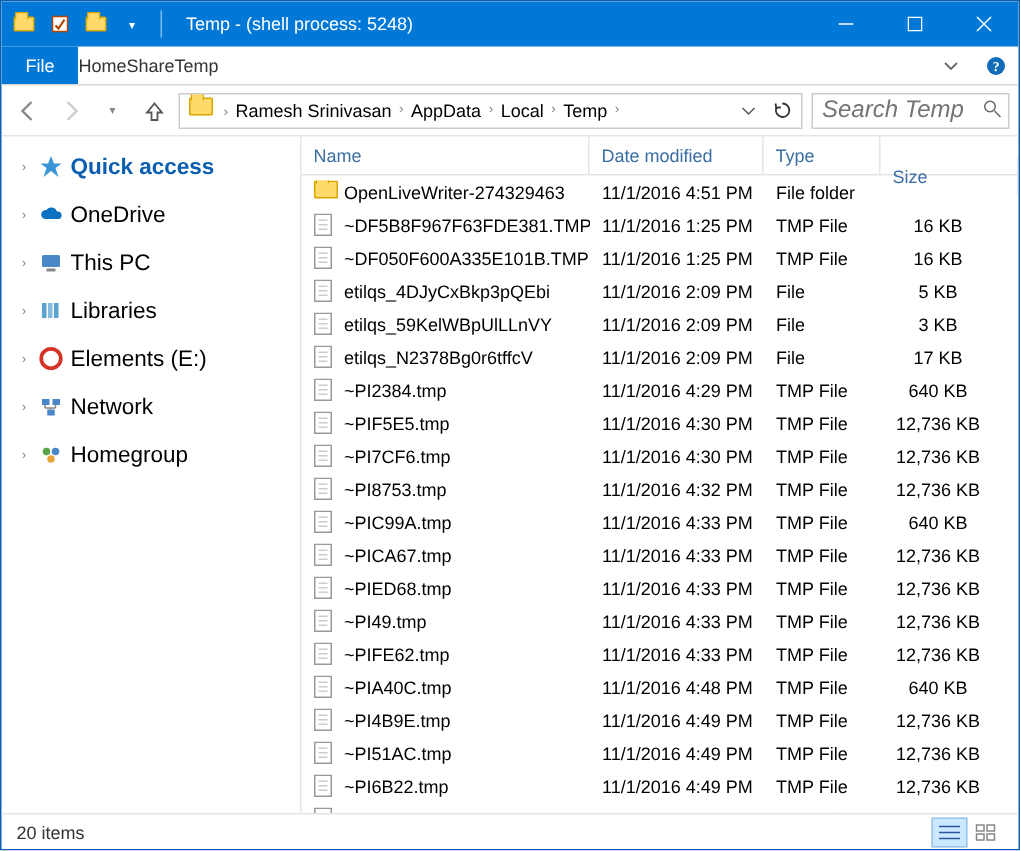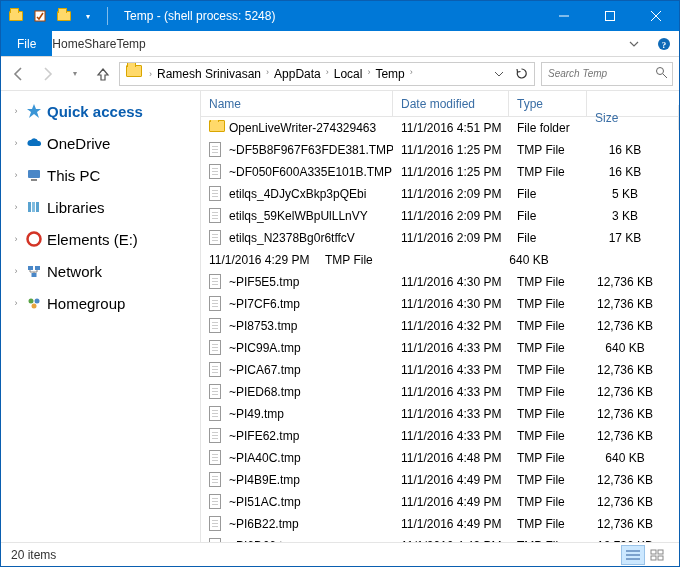--- a/index.html
+++ b/index.html
@@ -26,21 +26,21 @@
   .navrow { height: 34px; display: flex; align-items: center; padding: 4px 6px; gap: 4px; border-bottom: 1px solid #e5e5e5; }
   .navbtn { width: 24px; height: 24px; display: flex; align-items: center; justify-content: center; color: #7a7a7a; border-radius: 2px; }
   .navbtn.enabled { color: #1a1a1a; }
   .addrbox { flex: 1; height: 24px; border: 1px solid #ccc; display: flex; align-items: center; padding: 0 2px; overflow: hidden; }
   .addr-icon { width: 18px; height: 18px; margin: 0 4px; flex: none; }
   .crumb { display: flex; align-items: center; height: 100%; padding: 0 4px; white-space: nowrap; }
   .crumb-sep { color: #808080; padding: 0 1px; font-size: 9px; }
   .addr-right { margin-left: auto; display: flex; align-items: center; }
   .addr-iconbtn { width: 22px; height: 22px; display: flex; align-items: center; justify-content: center; color: #333; }
   .searchbox { width: 132px; height: 24px; border: 1px solid #ccc; margin-left: 2px; display: flex; align-items: center; padding: 0 4px; color: #777; }
-  .searchbox input { border: none; outline: none; width: 100%; font-size: 10px; font-style: italic; color: #666; background: transparent; }
+  .searchbox input { border: none; outline: none; width: 100%; font-size: 16px; font-style: italic; color: #666; background: transparent; }
   .search-icon { margin-left: auto; flex: none; }
 
   
   .main { flex: 1; display: flex; min-height: 0; }
   .navpane { width: 200px; border-right: 1px solid #e5e5e5; padding: 8px 0; overflow: hidden; }
   .np-item { display: flex; align-items: center; height: 24px; padding-left: 10px; gap: 4px; margin-bottom: 8px; }
   .np-chev { width: 10px; text-align: center; color: #888; font-size: 9px; }
   .np-icon { width: 18px; height: 18px; flex: none; display: flex; align-items: center; justify-content: center; }
   .np-label { font-size: 15px; }
 
@@ -337,20 +337,26 @@
               <span class="fileicon">
                 <div class="i-file"></div>
               </span>
               <span>etilqs_N2378Bg0r6tffcV</span>
             </div>
             <div class="cell date">11/1/2016 2:09 PM</div>
             <div class="cell type">File</div>
             <div class="cell size">17 KB</div>
           </div>
           <div class="row">
+            <div class="cell name">
+              <span class="fileicon">
+                <div class="i-file"></div>
+              </span>
+              <span>~PI2384.tmp</span>
+            </div>
             <div class="cell date">11/1/2016 4:29 PM</div>
             <div class="cell type">TMP File</div>
             <div class="cell size">640 KB</div>
           </div>
           <div class="row">
             <div class="cell name">
               <span class="fileicon">
                 <div class="i-file"></div>
               </span>
               <span>~PIF5E5.tmp</span>

